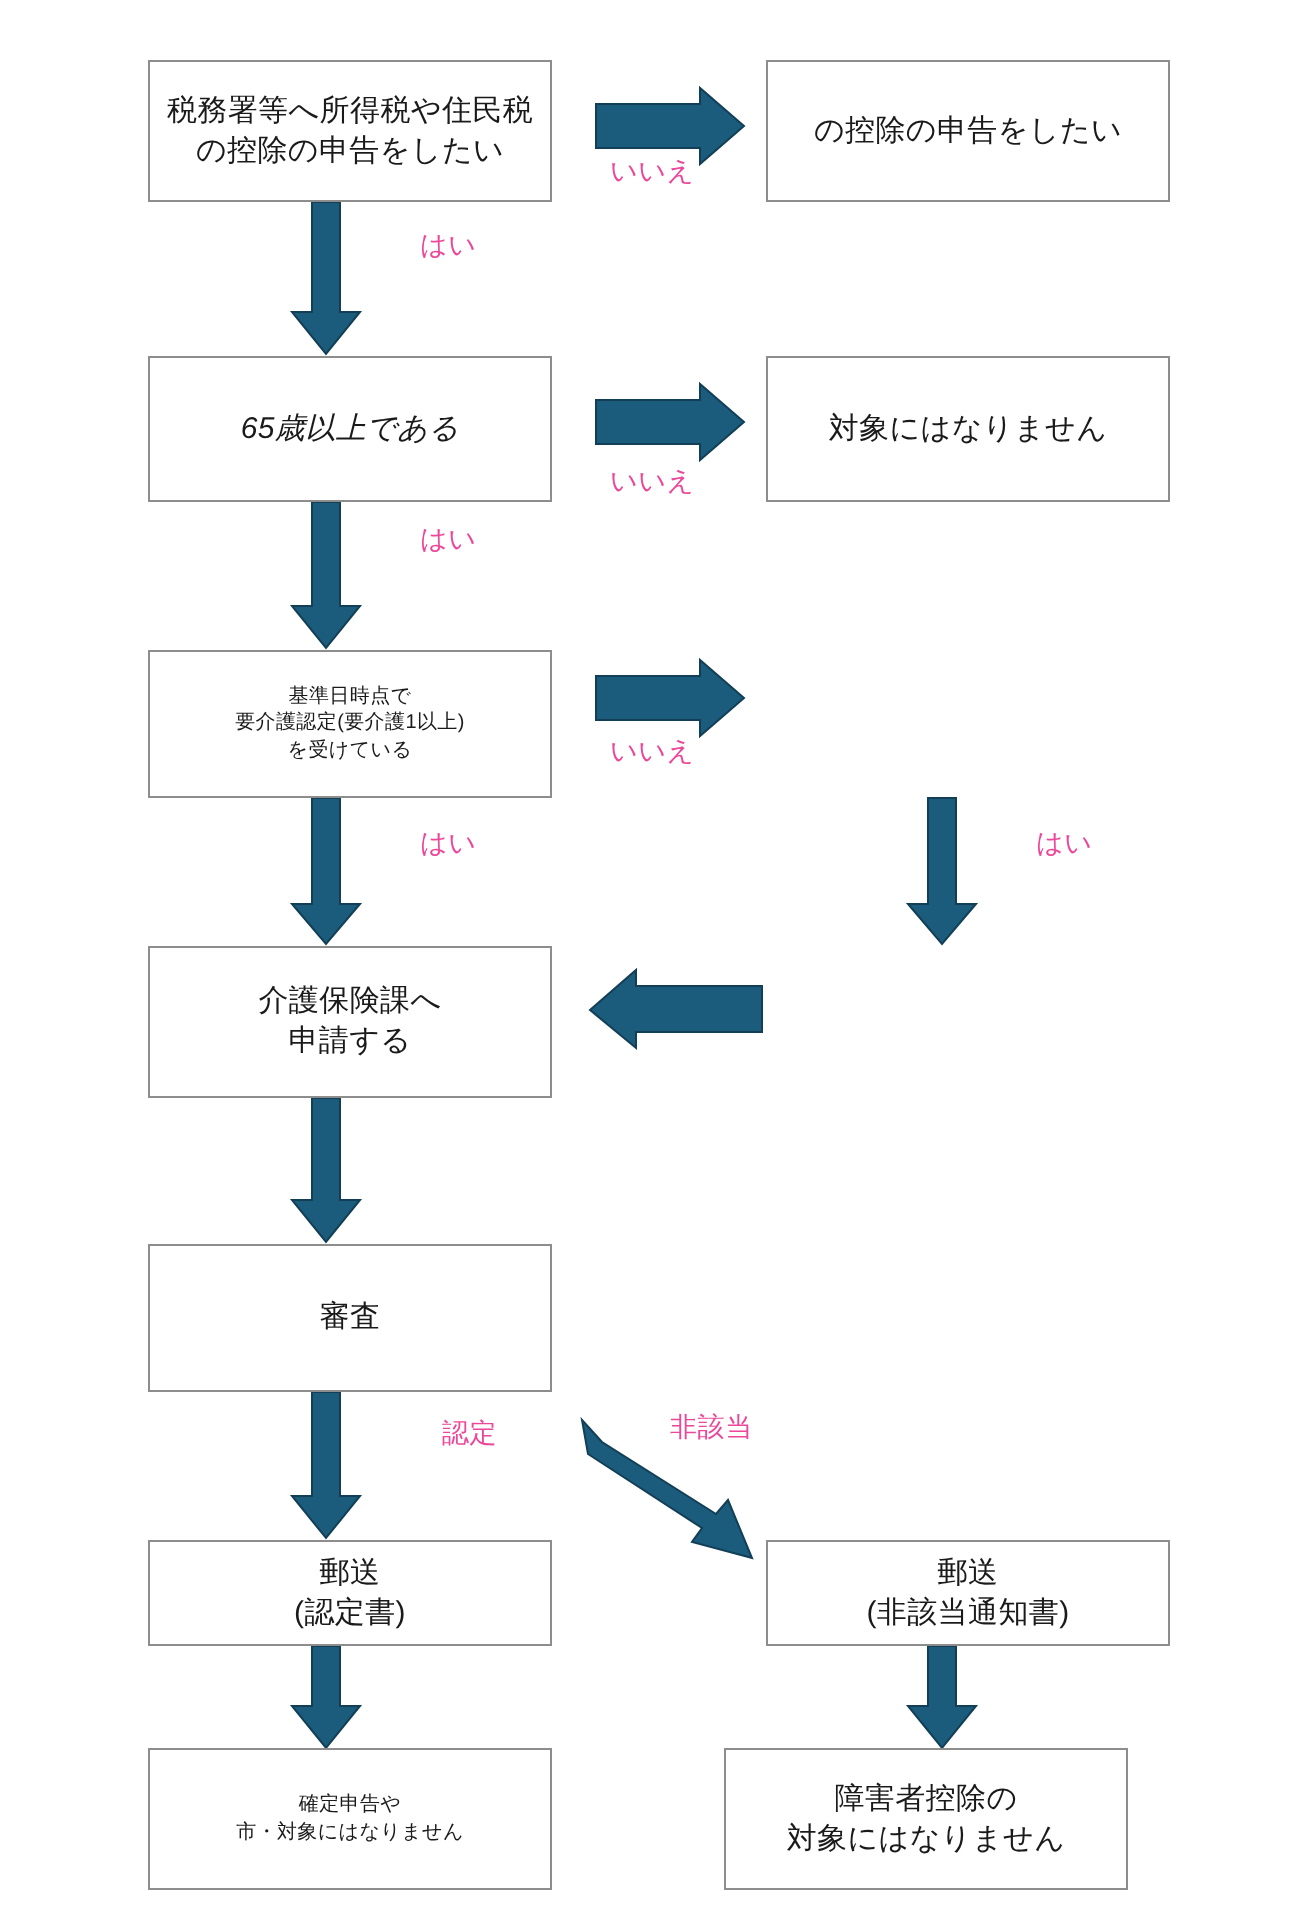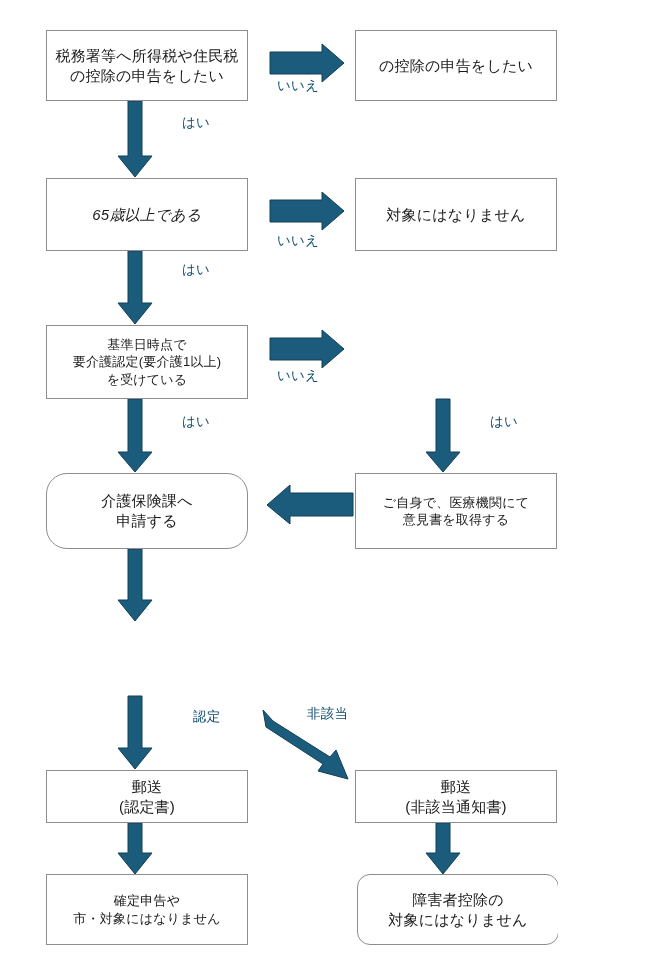--- a/index.html
+++ b/index.html
@@ -11,53 +11,54 @@
   body {
     font-family: "Liberation Sans", "DejaVu Sans", sans-serif;
     -webkit-font-smoothing: antialiased;
   }
   #flow-root {
     position: relative;
     width: 558px;
     height: 966px;
     background: #ffffff;
     overflow: hidden;
+    margin-left: 28px;
   }
   
   .node {
     position: absolute;
     box-sizing: border-box;
     border: 1px solid #8d8d8d;
     background: #ffffff;
     display: flex;
     align-items: center;
     justify-content: center;
     text-align: center;
     color: #1a1a1a;
     font-size: 15px;
     line-height: 1.32;
     letter-spacing: 0.2px;
     white-space: pre-line;
     padding: 2px 4px;
   }
-  .node.small-text { font-size: 13px; }
+  .node.small-text { font-size: 10px; }
   
   #arrow-layer {
     position: absolute;
     left: 0;
     top: 0;
     width: 650px;
     height: 966px;
     pointer-events: none;
   }
   
   .edge-label {
     position: absolute;
     font-size: 13.5px;
-    color: #0c4a6e;
+    color: #ec4899;
     letter-spacing: 0.3px;
     white-space: nowrap;
     line-height: 1;
   }
 </style>
 </head>
 <body>
 
 <div id="flow-root">
 
@@ -97,37 +98,36 @@
 
   <div class="node" style="left:46px; top:178px; width:202px; height:73px;font-style:italic;">65歳以上である</div>
 
   <div class="node" style="left:355px; top:178px; width:202px; height:73px;">対象にはなりません</div>
 
   <div class="node small-text" style="left:46px; top:325px; width:202px; height:74px;">基準日時点で
 要介護認定(要介護1以上)
 を受けている</div>
 
 
-  <div class="node" style="left:46px; top:473px; width:202px; height:76px;border-radius:21px;">介護保険課へ
+  <div class="node" style="left:46px; top:473px; width:202px; height:76px;">介護保険課へ
 申請する</div>
 
-  <div class="node small-text" style="left:355px; top:473px; width:202px; height:76px;">ご自身で、医療機関にて
-意見書を取得する</div>
 
+  <div class="node" style="left:46px; top:622px; width:202px; height:74px;">審査</div>
 
   <div class="node" style="left:46px; top:770px; width:202px; height:53px;">郵送
 (認定書)</div>
 
   <div class="node" style="left:355px; top:770px; width:202px; height:53px;">郵送
 (非該当通知書)</div>
 
   <div class="node small-text" style="left:46px; top:874px; width:202px; height:71px;">確定申告や
 市・対象にはなりません</div>
 
-  <div class="node" style="left:357px; top:874px; width:202px; height:71px;border-radius:13px;">障害者控除の
+  <div class="node" style="left:334px; top:874px; width:202px; height:71px;">障害者控除の
 対象にはなりません</div>
 
   <span class="edge-label" style="left:277px; top:79px;">いいえ</span>
 
   <span class="edge-label" style="left:182px; top:116px;">はい</span>
 
   <span class="edge-label" style="left:277px; top:234px;">いいえ</span>
 
   <span class="edge-label" style="left:182px; top:263px;">はい</span>
 

